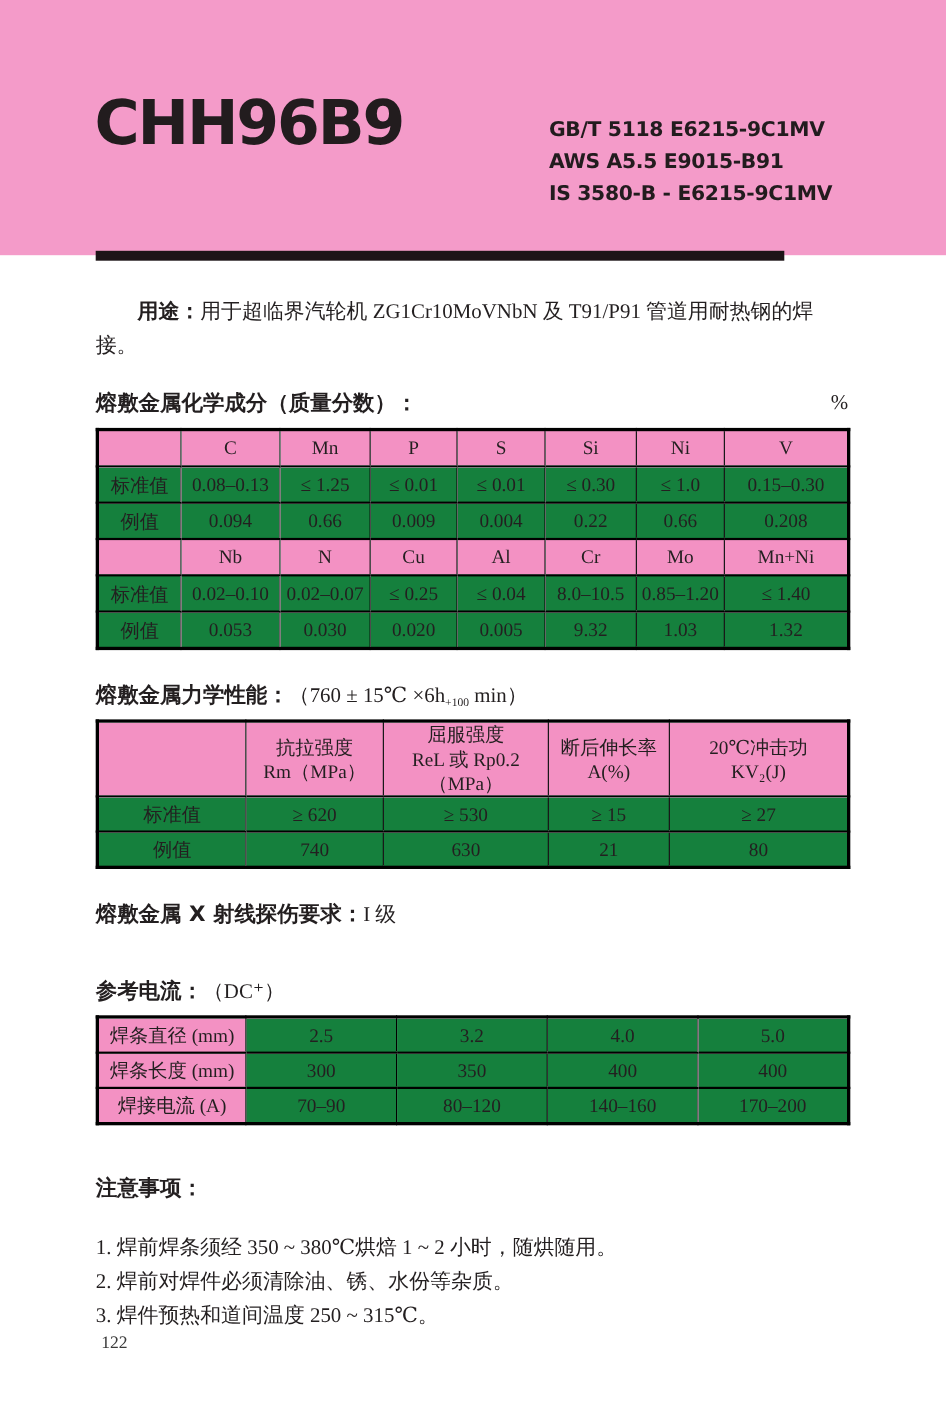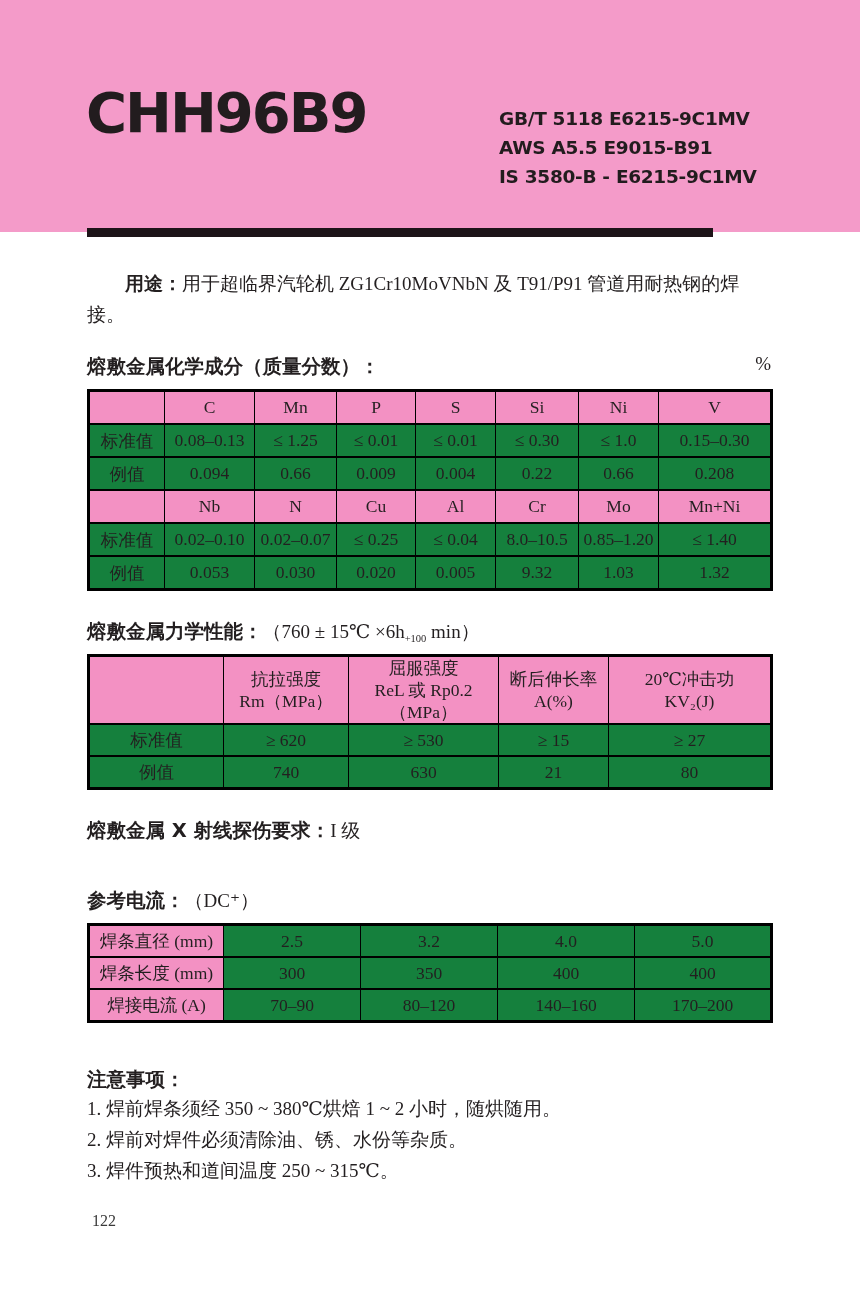--- a/index.html
+++ b/index.html
@@ -21,21 +21,21 @@
     font-weight:bold;font-size:18.5px;line-height:29px;color:#221c1e;
     letter-spacing:-0.3px;
   }
   .divider-bar{position:absolute;left:87px;top:228px;width:626px;height:9px;background:#1d1418;}
   
   .content{position:absolute;left:87px;top:268px;width:684px;}
   p.body-par{margin:0;font-size:19px;line-height:31px;text-indent:2em;}
   .b-label{font-family:"DejaVu Sans","Liberation Sans",sans-serif;font-weight:bold;}
   .sec-head{
     margin:0;font-family:"DejaVu Sans","Liberation Sans",sans-serif;
-    font-weight:bold;font-size:19.5px;display:flex;justify-content:space-between;align-items:flex-start;
+    font-weight:bold;font-size:19.5px;display:flex;justify-content:space-between;align-items:center;
   }
   .sec-head .unit{font-family:"Liberation Serif","DejaVu Serif",serif;font-weight:normal;font-size:19px;}
   .cond{font-family:"Liberation Serif","DejaVu Serif",serif;font-weight:normal;font-size:19px;}
   .supsub{display:inline-flex;flex-direction:row;vertical-align:-4px;font-size:10.5px;line-height:10px;font-weight:normal;}
   
   table{border-collapse:collapse;table-layout:fixed;width:683px;margin:0;}
   table,td,th{border:1.5px solid #000;}
   td,th{
     border-top-width:2.5px;border-bottom-width:2.5px;
     text-align:center;vertical-align:middle;font-weight:normal;
@@ -245,19 +245,19 @@
     </tr>
   </tbody>
     </table>
 
   <div class="sp3"></div>
   <div class="sp1"></div>
 
   <div class="sec-head">
     <span>注意事项：</span>
   </div>
-  <p class="body-par" style="text-indent:0;">1. 焊前焊条须经 350 ~ 380℃烘焙 1 ~ 2 小时，随烘随用。</p>
+  <p class="body-par" style="text-indent:0;margin-top:26px;">1. 焊前焊条须经 350 ~ 380℃烘焙 1 ~ 2 小时，随烘随用。</p>
   <p class="body-par" style="text-indent:0;">2. 焊前对焊件必须清除油、锈、水份等杂质。</p>
   <p class="body-par" style="text-indent:0;">3. 焊件预热和道间温度 250 ~ 315℃。</p>
 
 </div>
 
 <div class="page-number">122</div>
 
 </body></html>

